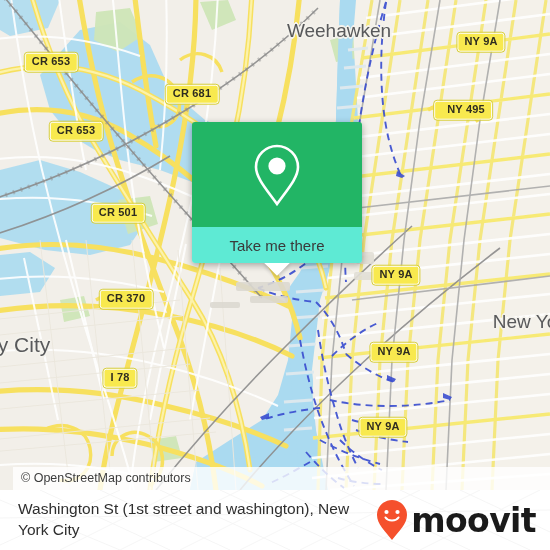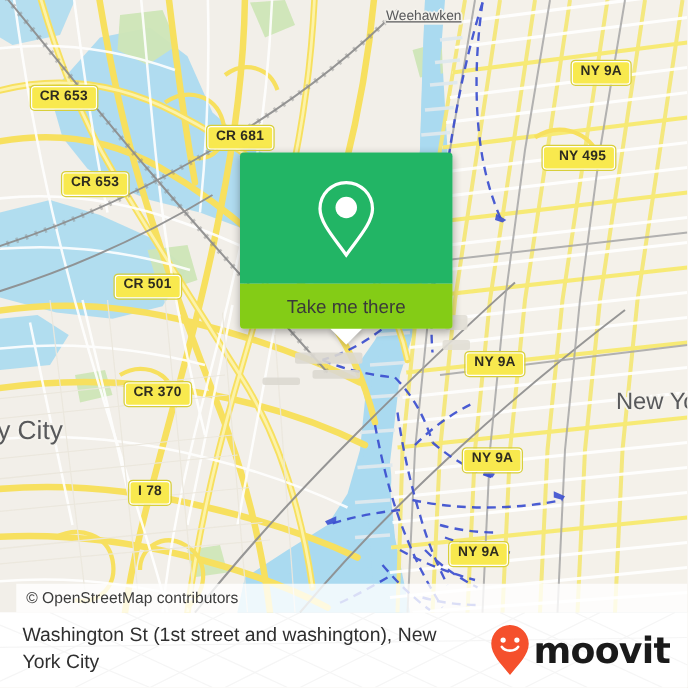--- a/index.html
+++ b/index.html
@@ -26,21 +26,20 @@
     border-radius:3px;
     color:#2e2c20;
     font-size:11px;
     font-weight:bold;
     letter-spacing:.2px;
     padding:2px 6px 3px 6px;
     white-space:nowrap;
     line-height:1.05;
     font-family:"Liberation Sans", sans-serif;
     transform:translate(-50%,-50%);
-    margin-top:16px;
   }
   .place-label {
     position:absolute;
     color:#58595b;
     font-size:17px;
     font-family:"Liberation Sans", sans-serif;
     white-space:nowrap;
     text-shadow:
       -1.6px 0 #f4f2ec, 1.6px 0 #f4f2ec, 0 -1.6px #f4f2ec, 0 1.6px #f4f2ec,
       -1.1px -1.1px #f4f2ec, 1.1px -1.1px #f4f2ec, -1.1px 1.1px #f4f2ec, 1.1px 1.1px #f4f2ec;
@@ -67,21 +66,21 @@
     overflow:visible;
     z-index:40;
   }
   .card-top {
     background:#22b565;
     height:105px;
     border-radius:3px 3px 0 0;
     display:flex; align-items:center; justify-content:center;
   }
   .card-bottom {
-    background:#84cc16;
+    background:#5eead4;
     height:36px;
     border-radius:0 0 3px 3px;
     display:flex; align-items:center; justify-content:center;
     position:relative;
   }
   .card-bottom-label {
     color:#3a3a3a;
     font-size:15px;
     font-family:"Liberation Sans", sans-serif;
   }
@@ -119,21 +118,21 @@
     font-size:15.5px;
     line-height:1.35;
     flex:1;
     font-family:"Liberation Sans", sans-serif;
   }
   .moovit {
     display:flex; align-items:center; gap:2px; flex:none;
   }
   .moovit-word {
     color:#1a1a1a;
-    font-size:29px;
+    font-size:33px;
     font-weight:bold;
     letter-spacing:-.6px;
     font-family:"DejaVu Sans", sans-serif;
     line-height:1;
   }
 </style>
 </head>
 <body>
 
 <div class="screen">
@@ -394,21 +393,21 @@
     <div class="shield" style="left:76px;  top:131px;">CR 653</div>
     <div class="shield" style="left:118px; top:213px;">CR 501</div>
     <div class="shield" style="left:126px; top:299px;">CR 370</div>
     <div class="shield" style="left:120px; top:378px;">I 78</div>
     <div class="shield" style="left:481px; top:42px;">NY 9A</div>
     <div class="shield" style="left:463px; top:110px;padding-left:12px;">NY 495</div>
     <div class="shield" style="left:396px; top:275px;">NY 9A</div>
     <div class="shield" style="left:394px; top:352px;">NY 9A</div>
     <div class="shield" style="left:383px; top:427px;">NY 9A</div>
 
-    <div class="place-label" style="left:339px; top:13px; font-size:11px;text-decoration:underline;">Weehawken</div>
+    <div class="place-label" style="left:339px; top:31px; font-size:19px;">Weehawken</div>
     <div class="place-label" style="left:24px; top:345px; font-size:21px;">y City</div>
     <div class="place-label" style="left:525px; top:322px; font-size:19px;">New Yo</div>
 
     <div class="attribution">© OpenStreetMap contributors</div>
   </div>
 
   <div class="card">
     <div class="card-top">
       <svg width="56" height="70" viewBox="0 0 56 70">
         <path d="M28 6 C16.4 6 7 15.4 7 27 C7 38 18 50 28 64

